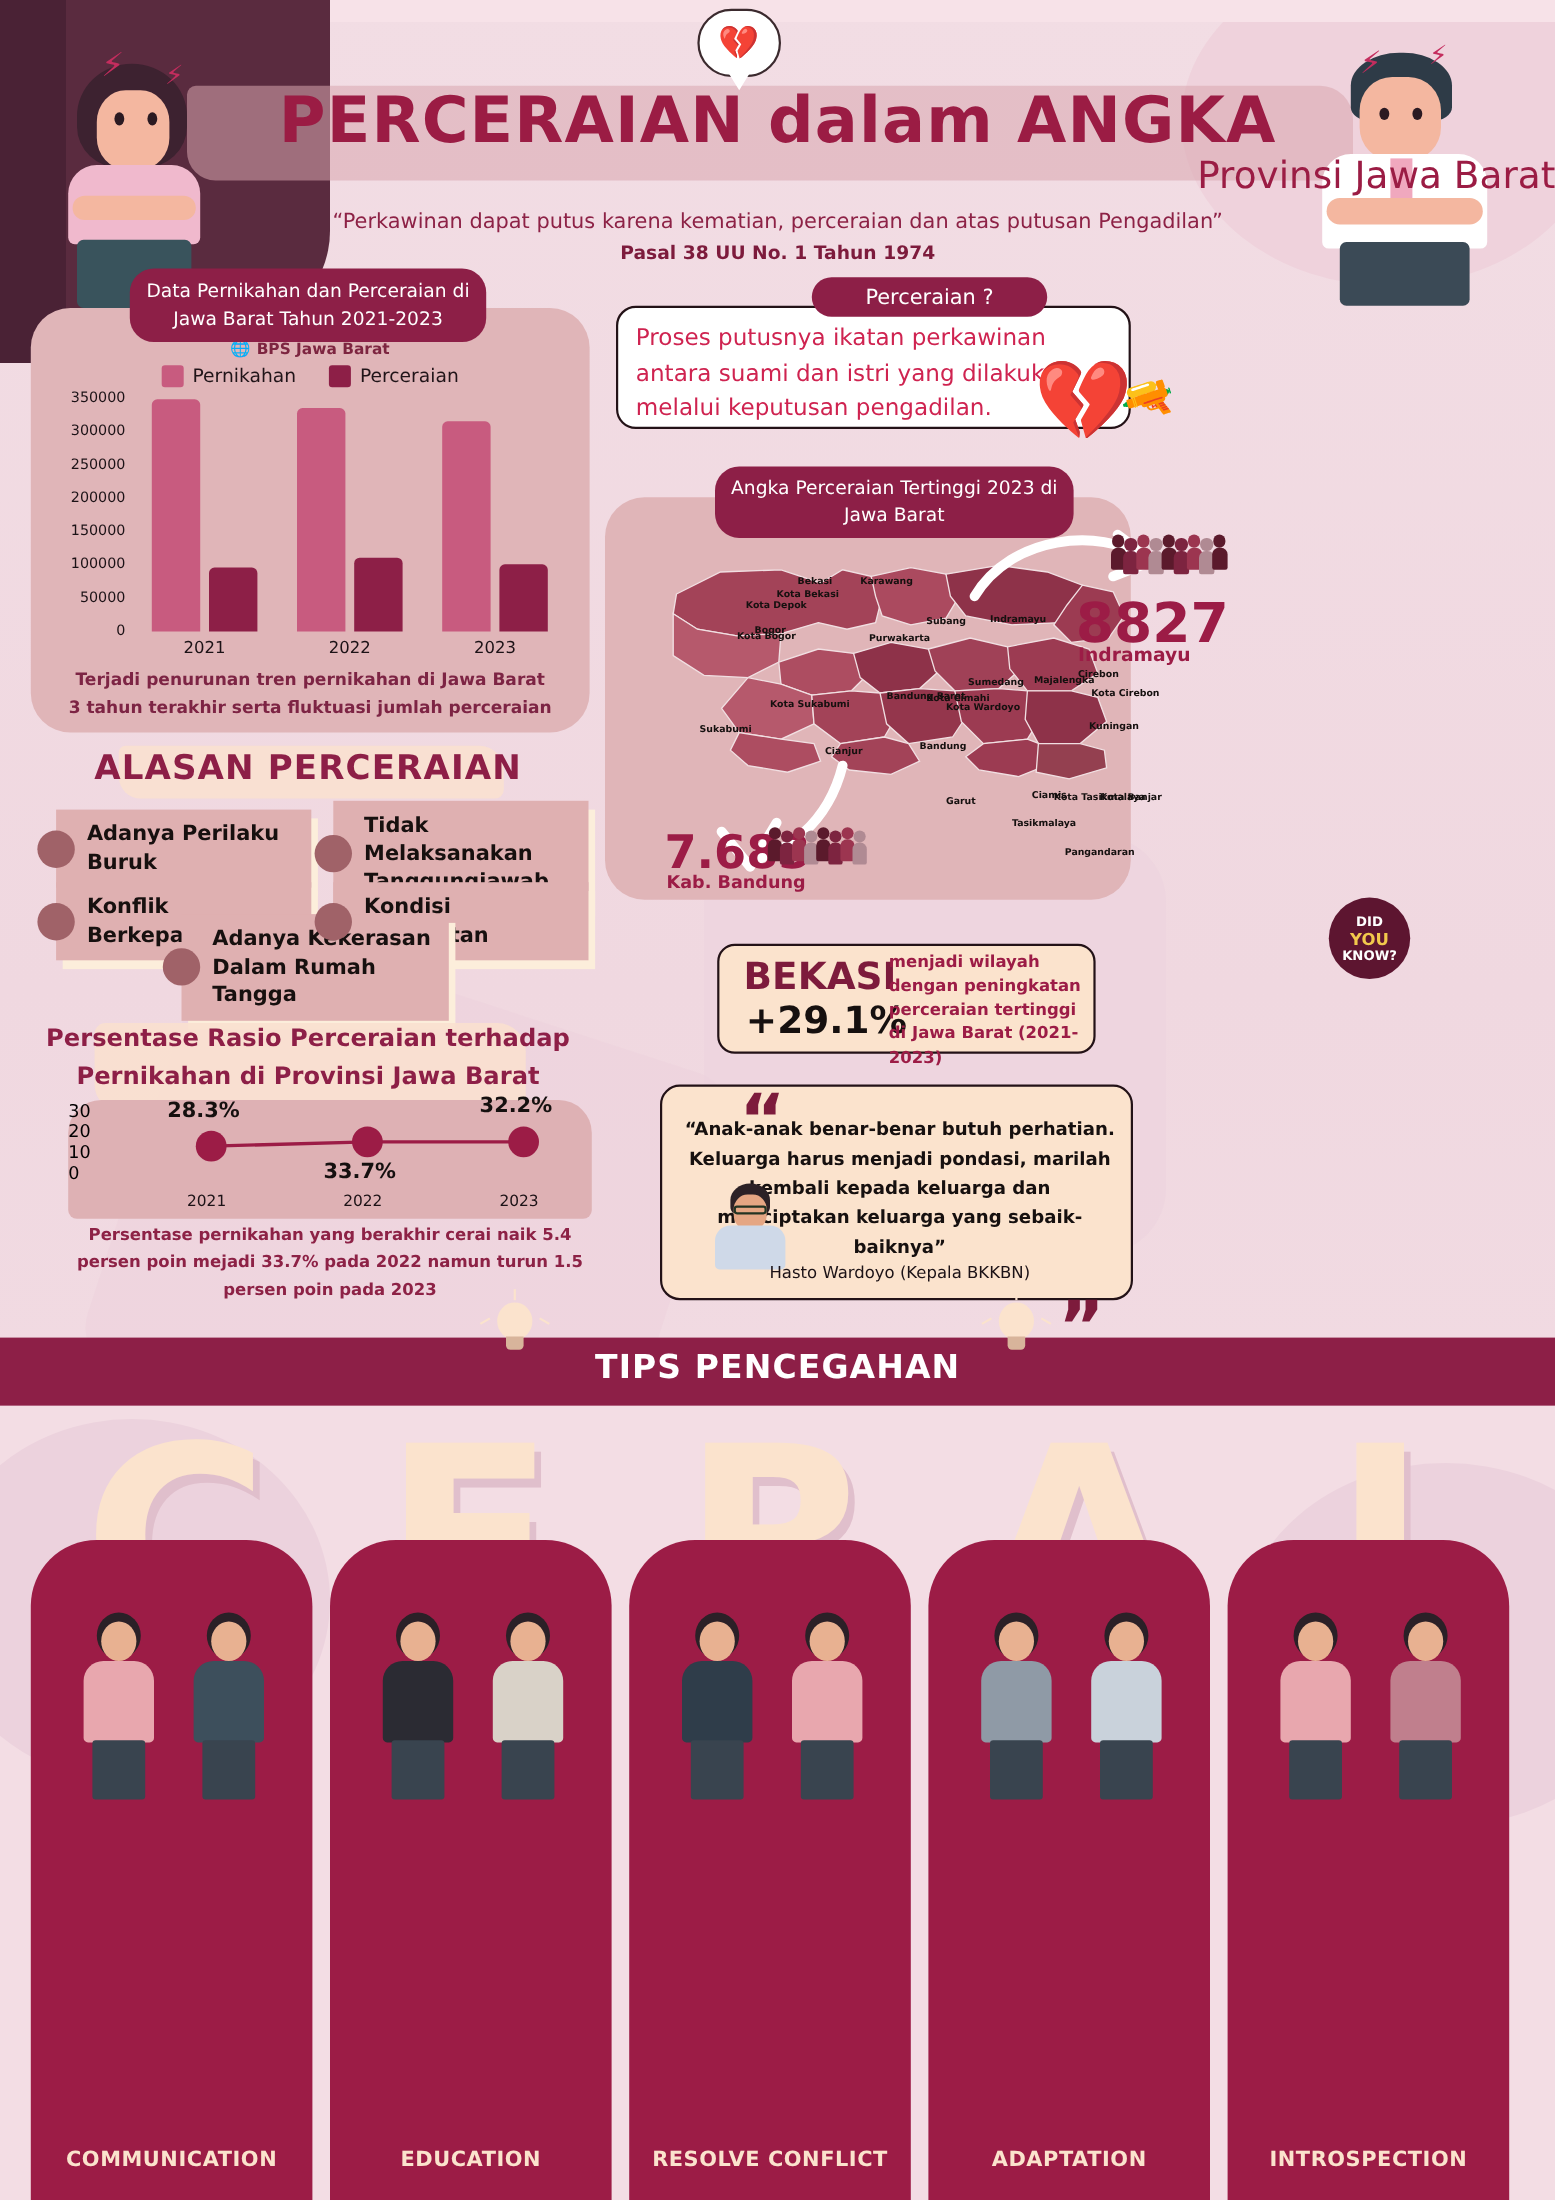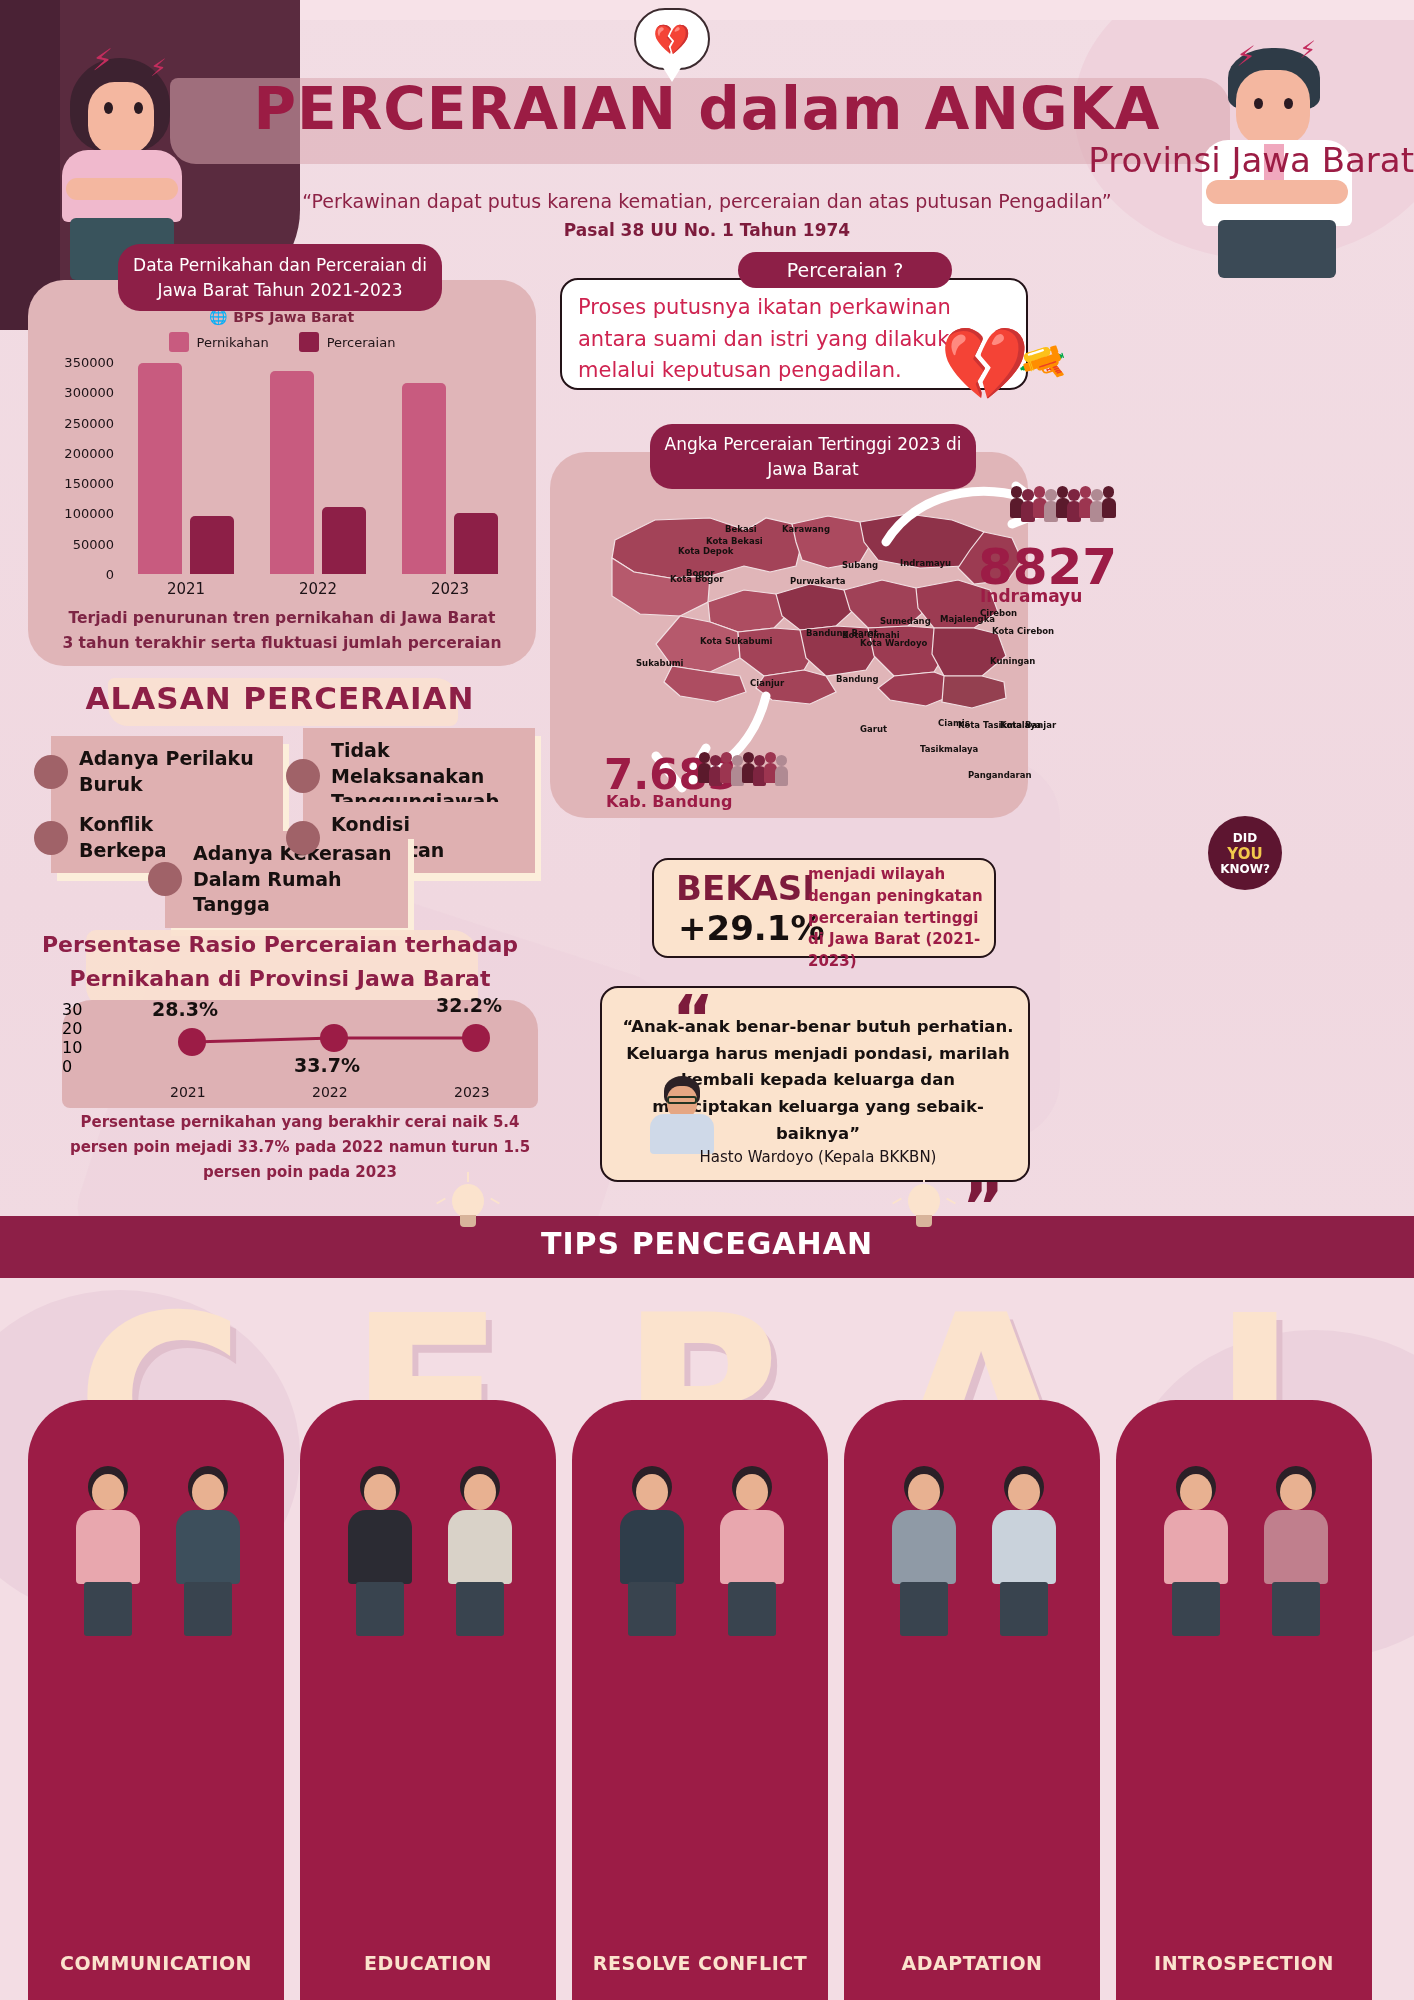--- a/index.html
+++ b/index.html
@@ -76,21 +76,21 @@
     font-size:17px; line-height:1.45; z-index:5;
   }
   .chart-card {
     position:absolute; left:28px; top:280px; width:508px; height:386px;
     background:#e0b5b8; border-radius:36px;
   }
   .bps { position:absolute; left:0; top:28px; width:508px; text-align:center; font-size:14px;
          font-weight:bold; color:#7d2540; }
   .bps .globe { font-size:15px; }
   .legend { position:absolute; left:0; top:52px; width:508px; display:flex; justify-content:center; gap:30px; }
-  .legend .li { display:flex; align-items:center; gap:8px; font-size:13px; color:#201418; }
+  .legend .li { display:flex; align-items:flex-start; gap:8px; font-size:17px; color:#201418; }
   .sw { width:20px; height:20px; border-radius:3px; }
 
   .plot { position:absolute; left:92px; top:82px; width:396px; height:212px; }
   .yaxis { position:absolute; left:-86px; top:0; width:80px; height:212px; }
   .ytick { position:absolute; right:0; font-size:13px; color:#1c1216; transform:translateY(-50%); white-space:nowrap; }
   .bars { position:absolute; left:0; bottom:0; width:396px; height:212px; display:flex; align-items:flex-end; }
   .group { flex:1; display:flex; align-items:flex-end; justify-content:center; gap:8px; height:100%; }
   .bar { width:44px; border-radius:5px 5px 0 0; }
   .xlabels { position:absolute; left:92px; top:300px; width:396px; display:flex; }
   .xlabels span { flex:1; text-align:center; font-size:15px; color:#1c1216; }

